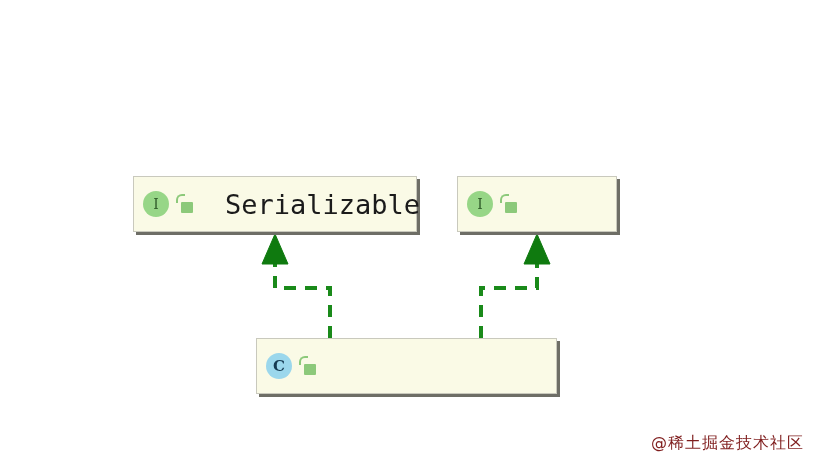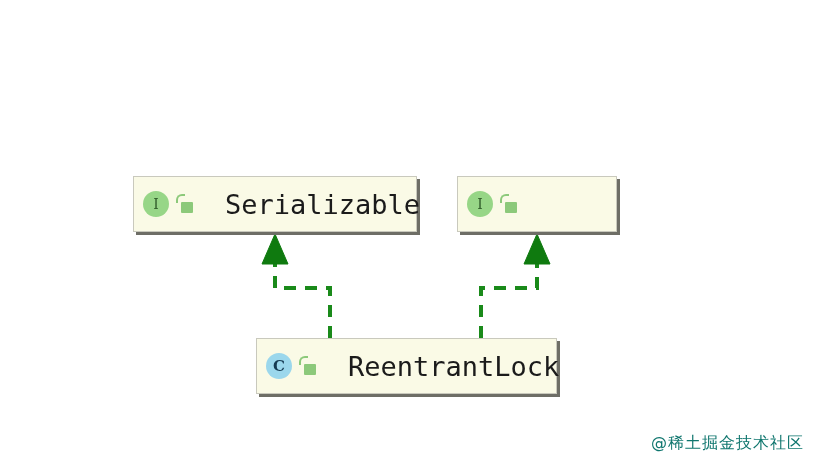--- a/index.html
+++ b/index.html
@@ -113,21 +113,21 @@
   .node-lock .spacer { width: 24px; }
   .node-reentrantlock .spacer { width: 28px; }
 
   
   .watermark {
     position: absolute;
     right: 14px;
     bottom: 12px;
     font-family: "DejaVu Sans", sans-serif;
     font-size: 16px;
-    color: #0f766e;
+    color: #7f1d1d;
     letter-spacing: 1px;
     user-select: none;
     z-index: 2;
   }
 </style>
 </head>
 <body>
 
 <div id="canvas">
 
@@ -165,18 +165,17 @@
     <span class="spacer"></span>
   </div>
 
   <div class="node node-reentrantlock" style="left:256px; top:338px; width:301px;">
     <span class="kind-badge kind-class">C</span>
     <span class="lock-icon">
       <span class="shackle"></span>
       <span class="body"></span>
     </span>
     <span class="spacer"></span>
-    <span class="node-label">ReentrantLock</span>
   </div>
 
   <div class="watermark">@稀土掘金技术社区</div>
 
 </div>
 
 </body></html>

